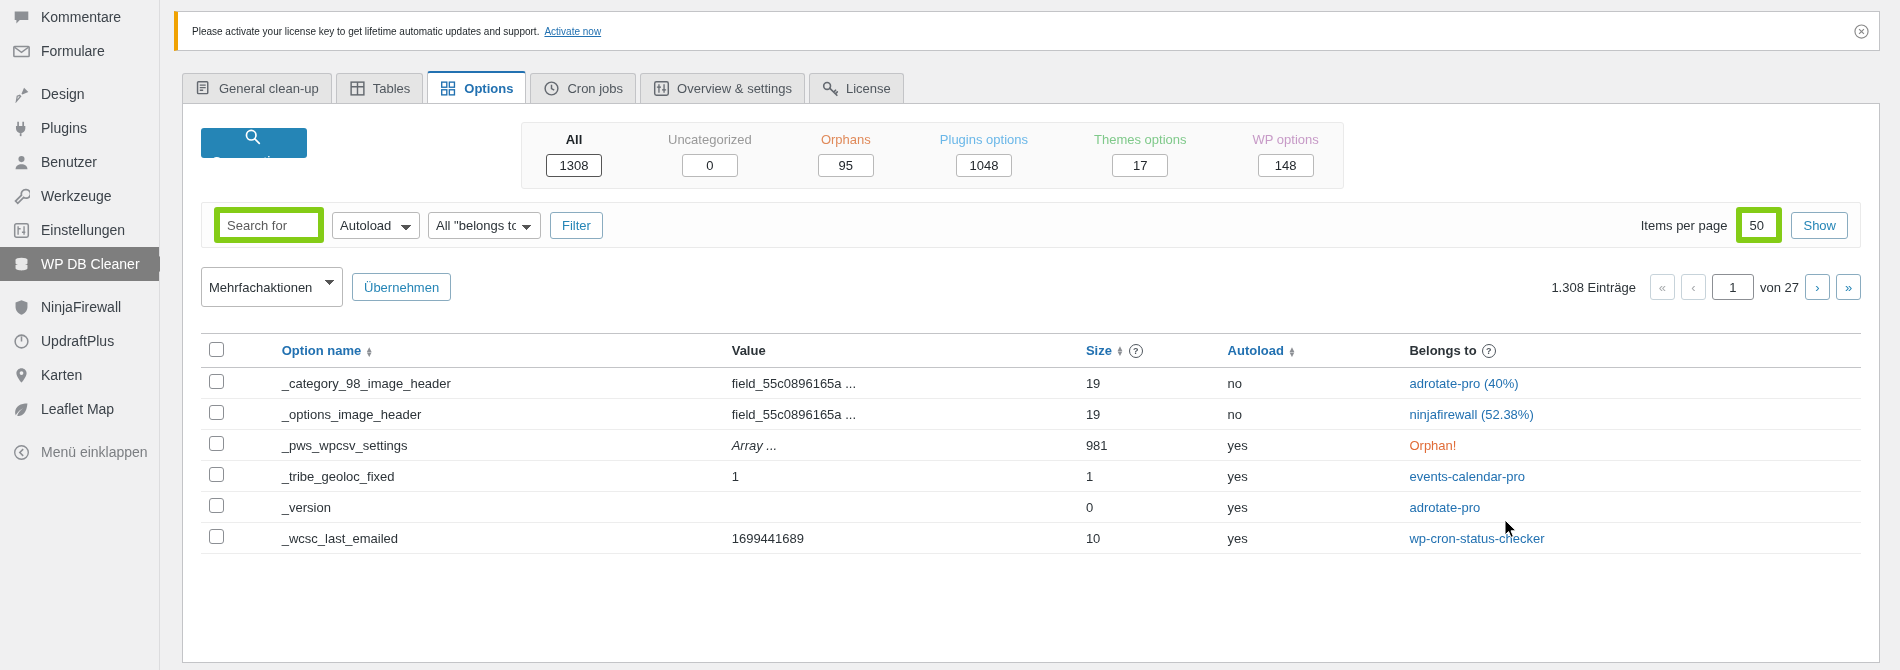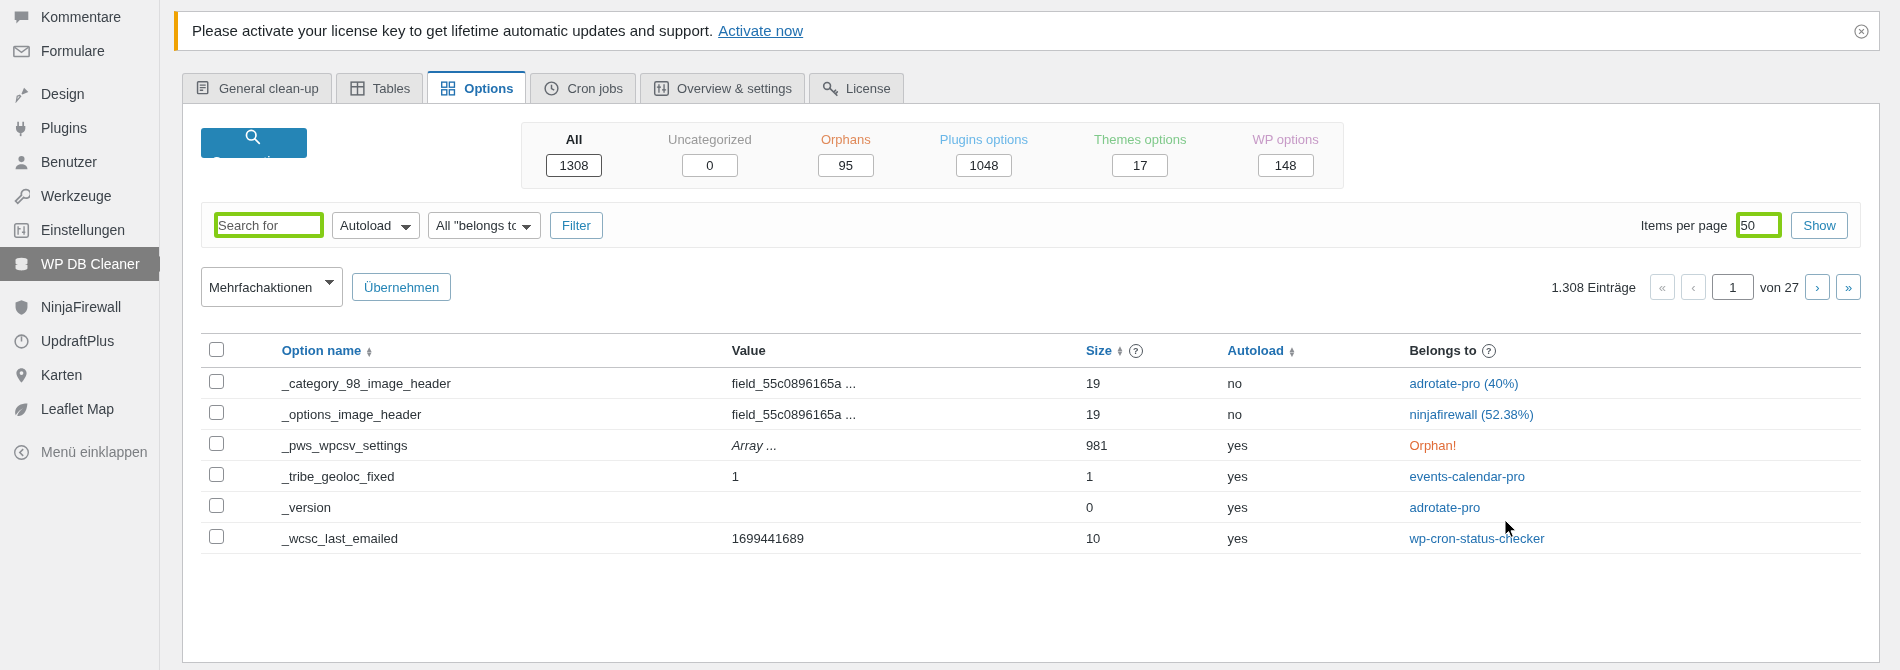--- a/index.html
+++ b/index.html
@@ -63,25 +63,25 @@
   }
   .main-inner { padding: 8px 20px 0 14px; }
 
   
   .notice {
     position: relative;
     background: #fff;
     border: 1px solid #c3c4c7;
     border-left: 4px solid #f0a202;
     padding: 11px 12px 11px 14px;
-    font-size: 15px;
+    font-size: 10px;
     color: #1d2327;
     margin: 3px 0 20px 0;
     height: 40px;
-    display: flex; align-items: flex-end;
+    display: flex; align-items: center;
   }
   .notice a { color: #2271b1; text-decoration: underline; }
   .notice-dismiss {
     position: absolute; right: 8px; top: 50%; transform: translateY(-50%);
     width: 20px; height: 20px; border-radius: 50%;
     display: flex; align-items: center; justify-content: center;
     color: #787c82; cursor: pointer;
   }
 
   
@@ -159,27 +159,27 @@
     background: #fdfdfd;
     border: 1px solid #eaeaea;
     border-radius: 2px;
     margin-top: 44px;
     height: 46px;
     display: flex; align-items: center;
     padding: 0 12px;
     position: relative;
   }
   .inp {
-    height: 26px;
-    border: 4px solid #84cc16;
+    height: 36px;
+    border: 6px solid #84cc16;
     border-radius: 3px;
     background: #fff;
     font-size: 13px;
     color: #2c3338;
-    padding: 0 0;
+    padding: 0 7px;
     font-family: "Liberation Sans", sans-serif;
   }
   .inp::placeholder { color: #5b5b5b; }
   .sel {
     height: 27px;
     border: 1px solid #b9b9b9;
     border-radius: 3px;
     background: #fff;
     font-size: 13px;
     color: #2c3338;

